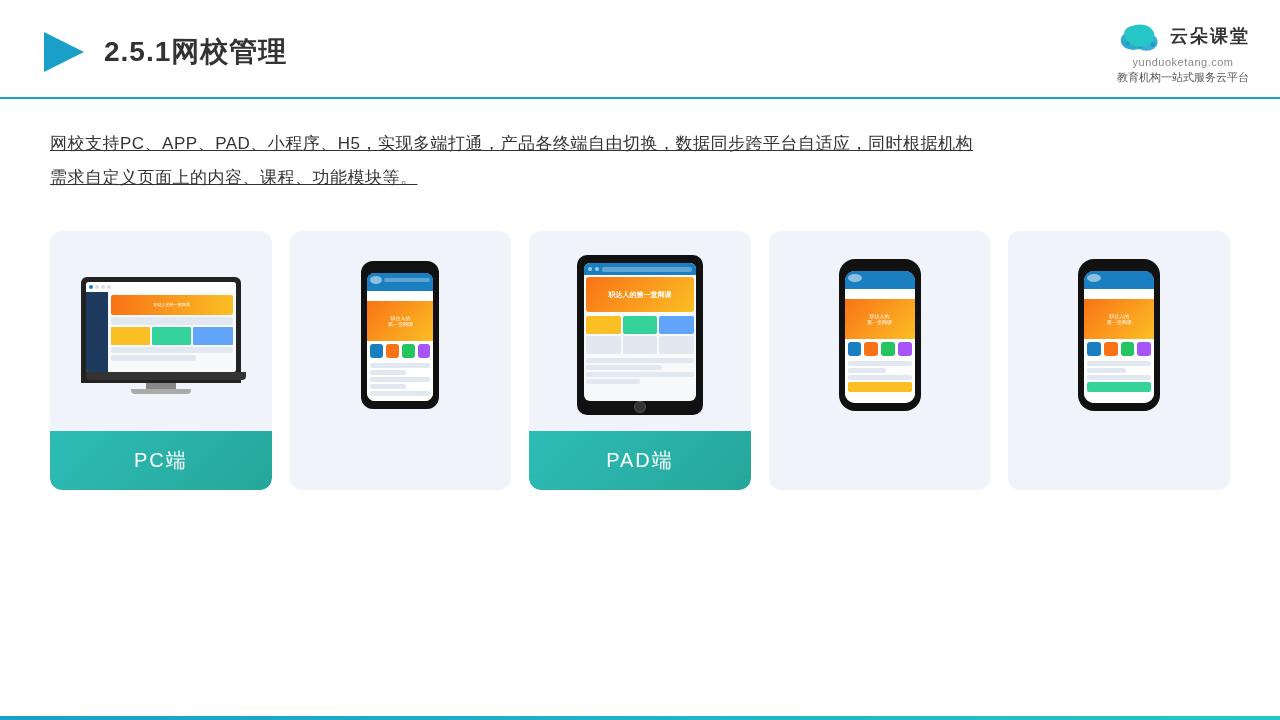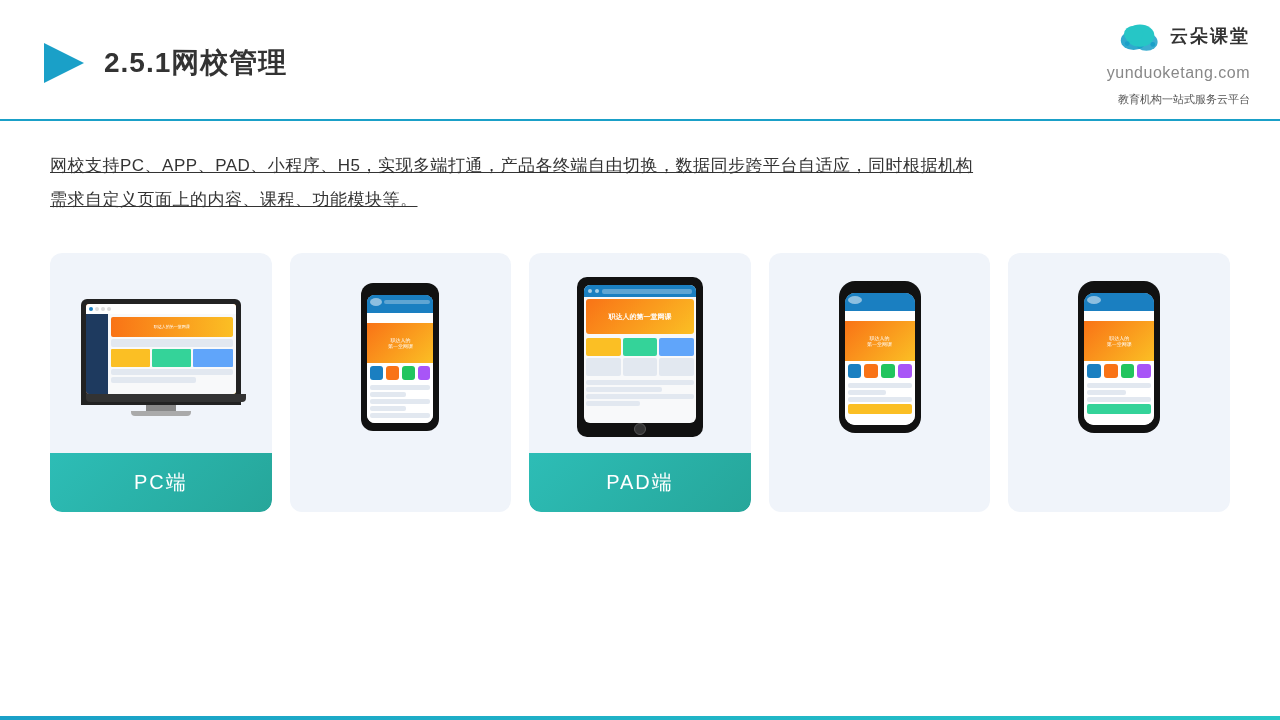--- a/index.html
+++ b/index.html
@@ -34,40 +34,40 @@
       font-size: 28px;
       font-weight: 700;
       color: #333;
       letter-spacing: 1px;
     }
 
     
     .logo-area {
       display: flex;
       flex-direction: column;
-      align-items: flex-end;
-      gap: 10px;
+      align-items: center;
+      gap: 2px;
     }
     .logo-cloud {
       display: flex;
       align-items: center;
       gap: 6px;
     }
     .cloud-icon-svg {
       width: 48px;
       height: 36px;
     }
     .logo-text-cn {
       font-size: 18px;
       font-weight: 700;
       color: #333;
       letter-spacing: 2px;
     }
     .logo-url {
-      font-size: 16px;
+      font-size: 11px;
       color: #888;
       letter-spacing: 0.5px;
     }
     .logo-slogan {
       font-size: 11px;
       color: #555;
       text-align: center;
     }
 
     

